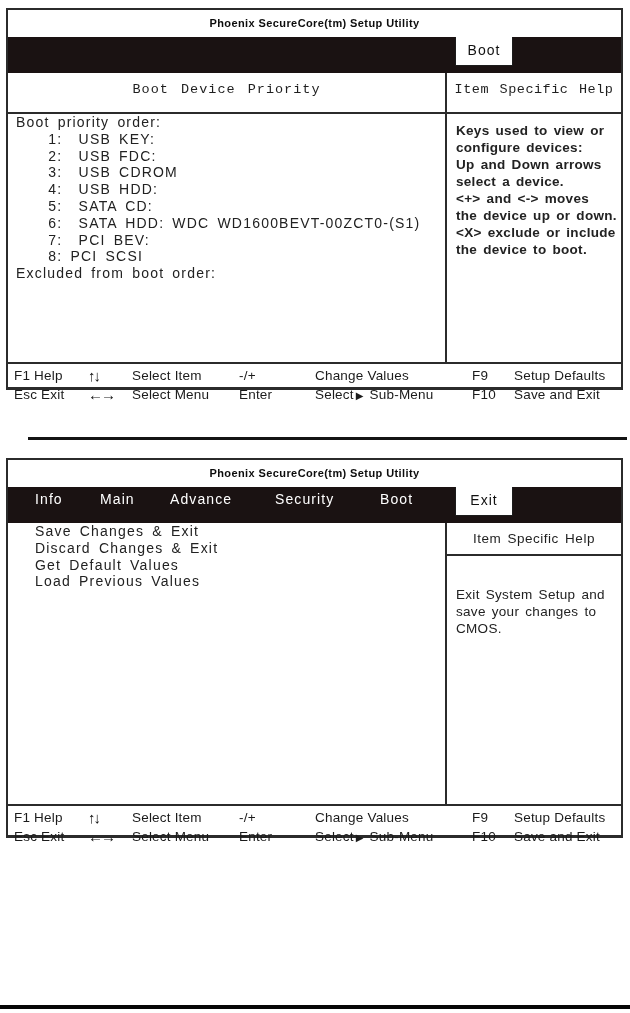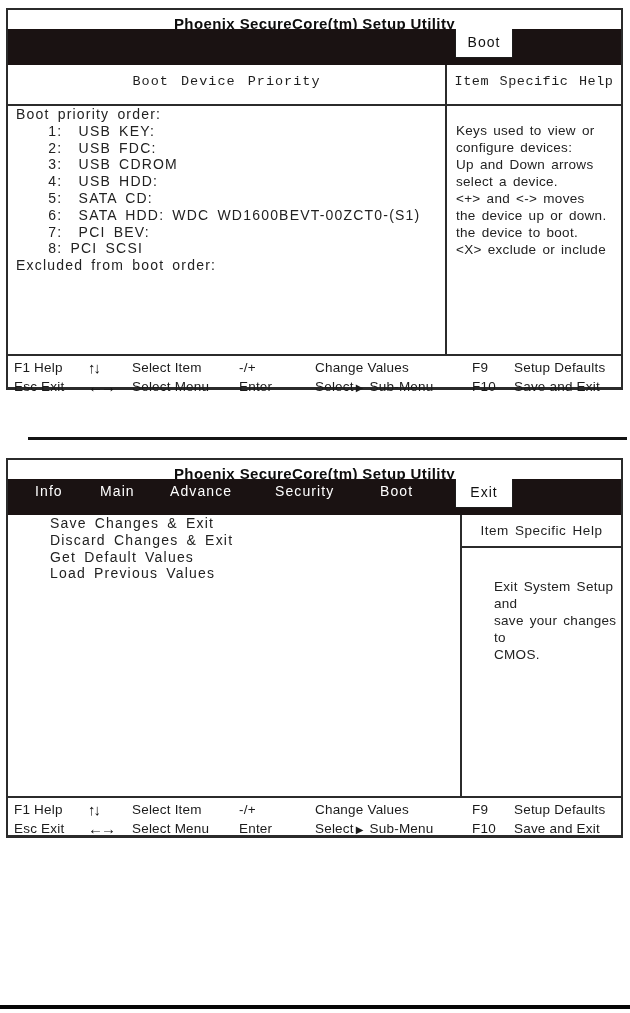--- a/index.html
+++ b/index.html
@@ -6,22 +6,22 @@
   html,body { width:630px; height:1013px; background:#ffffff;
     font-family:"Liberation Sans", sans-serif; color:#1f1f1f; }
   .page { position:relative; width:630px; height:1013px; background:#fff; overflow:hidden; }
 
   
   .bios { position:absolute; left:6px; width:617px; background:#fff;
     border:2px solid #2b2b2b; border-bottom-width:3px; }
   .bios.s1 { top:8px;  height:382px; }
   .bios.s2 { top:458px; height:380px; }
 
-  .titlebar { height:19px; line-height:27px; text-align:center;
-    font-weight:bold; font-size:15px; letter-spacing:.4px; color:#0d0d0d; }
+  .titlebar { height:27px; line-height:27px; text-align:center;
+    font-weight:bold; font-size:11px; letter-spacing:.4px; color:#0d0d0d; }
 
   .menubar { position:relative; height:36px; background:#1a1212; }
   .menu-item { position:absolute; top:0; line-height:25px; color:#ffffff;
     font-size:14px; letter-spacing:1.1px; cursor:default; }
   .mi-0{left:27px;} .mi-1{left:92px;} .mi-2{left:162px;} .mi-3{left:267px;} .mi-4{left:372px;}
   .tab { position:absolute; top:0; left:447px; width:58px; height:29px;
     background:#ffffff; border:1px solid #1c1c1c; border-top:none; z-index:2;
     color:#111; text-align:center; line-height:26px; font-size:14px; letter-spacing:1px; }
 
   
@@ -29,31 +29,31 @@
   .hdr .hleft { width:439px; border-right:2px solid #2b2b2b; text-align:center;
     line-height:33px; font-size:13.5px; letter-spacing:1px; word-spacing:3px; }
   .hdr .hright { flex:1; text-align:center; line-height:33px; font-size:13.5px;
     letter-spacing:.5px; word-spacing:2px; }
 
   
   .body { display:flex; }
   .s1 .body { height:248px; }
   .s2 .body { height:281px; }
   .content { width:439px; border-right:2px solid #2b2b2b; padding-left:8px; }
-  .s2 .content { padding-left:27px;margin-left:15px; }
+  .s2 .content { padding-left:27px; }
   .line { white-space:pre; font-size:14px; line-height:16.8px;
     letter-spacing:1.2px; word-spacing:3px; color:#222; }
   .rightcol { flex:1; }
-  .help { padding:16px 2px 0 9px; }
+  .help { padding:8px 2px 0 9px;font-weight:bold; }
   .help .hl { font-size:13.5px; line-height:17px; letter-spacing:.3px;
     word-spacing:2px; color:#222; }
   .help-hd { height:33px; line-height:31px; text-align:center;
     border-bottom:2px solid #2b2b2b; font-size:13.5px; letter-spacing:.5px; word-spacing:2px; }
   .help-tx { padding:30px 2px 0 9px; }
-  .help-tx .hl { font-size:13.5px; line-height:17px; letter-spacing:.3px; word-spacing:2px; color:#222;margin-left:23px; }
+  .help-tx .hl { font-size:13.5px; line-height:17px; letter-spacing:.3px; word-spacing:2px; color:#222; }
 
   
   .foot { border-top:2px solid #2b2b2b; height:42px; padding:2px 0 0 6px; }
   .frow { display:grid; grid-template-columns:74px 44px 107px 76px 157px 42px auto;
     height:19px; align-items:center; font-size:13.5px; letter-spacing:.2px; color:#1b1b1b; }
   .arr { font-weight:bold; font-size:15px; letter-spacing:-2px; color:#111; }
   .tri { font-size:10px; padding:0 2px; }
 
   
   .rule-double { position:absolute; left:28px; width:599px; top:437px; height:2px;
@@ -91,22 +91,22 @@
         <div class="line">Excluded from boot order:</div>
       </div>
       <div class="rightcol">
         <div class="help">
           <div class="hl">Keys used to view or</div>
           <div class="hl">configure devices:</div>
           <div class="hl">Up and Down arrows</div>
           <div class="hl">select a device.</div>
           <div class="hl">&lt;+&gt; and &lt;-&gt; moves</div>
           <div class="hl">the device up or down.</div>
+          <div class="hl">&lt;X&gt; exclude or include</div>
           <div class="hl">the device to boot.</div>
-          <div class="hl">&lt;X&gt; exclude or include</div>
         </div>
       </div>
     </div>
 
     <div class="foot">
       <div class="frow">
         <span>F1 Help</span>
         <span class="arr">↑↓</span>
         <span>Select Item</span>
         <span>-/+</span>

